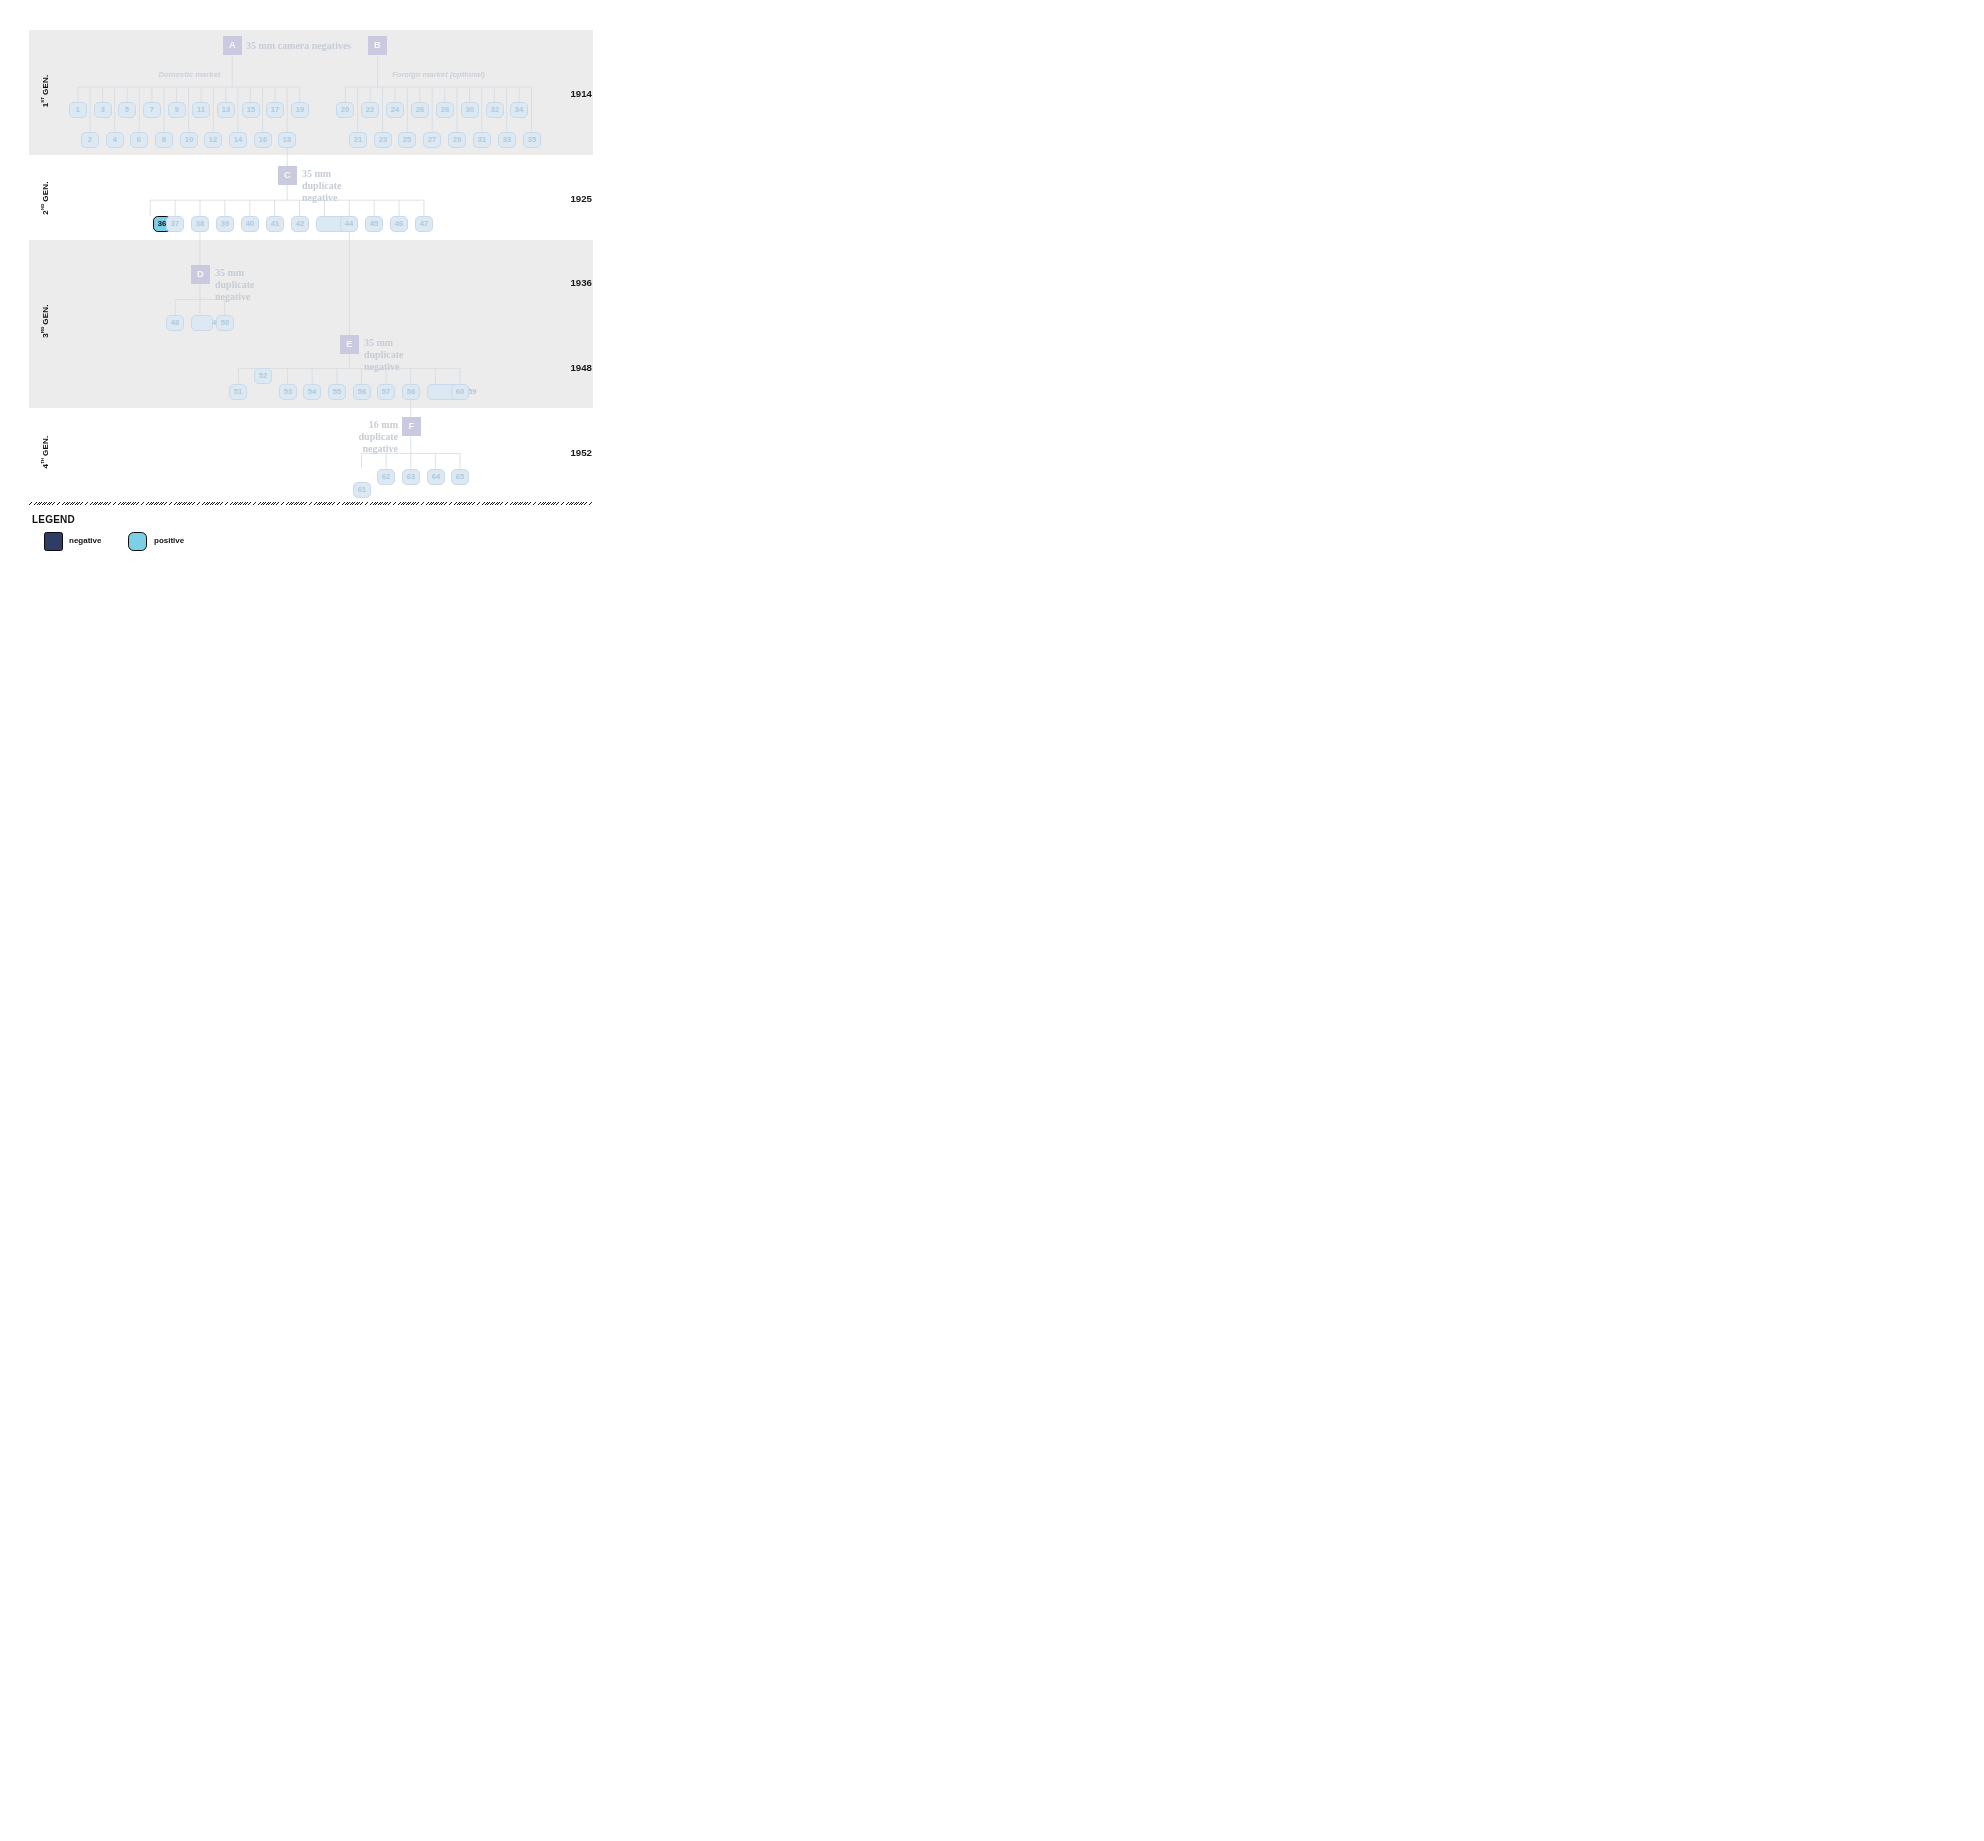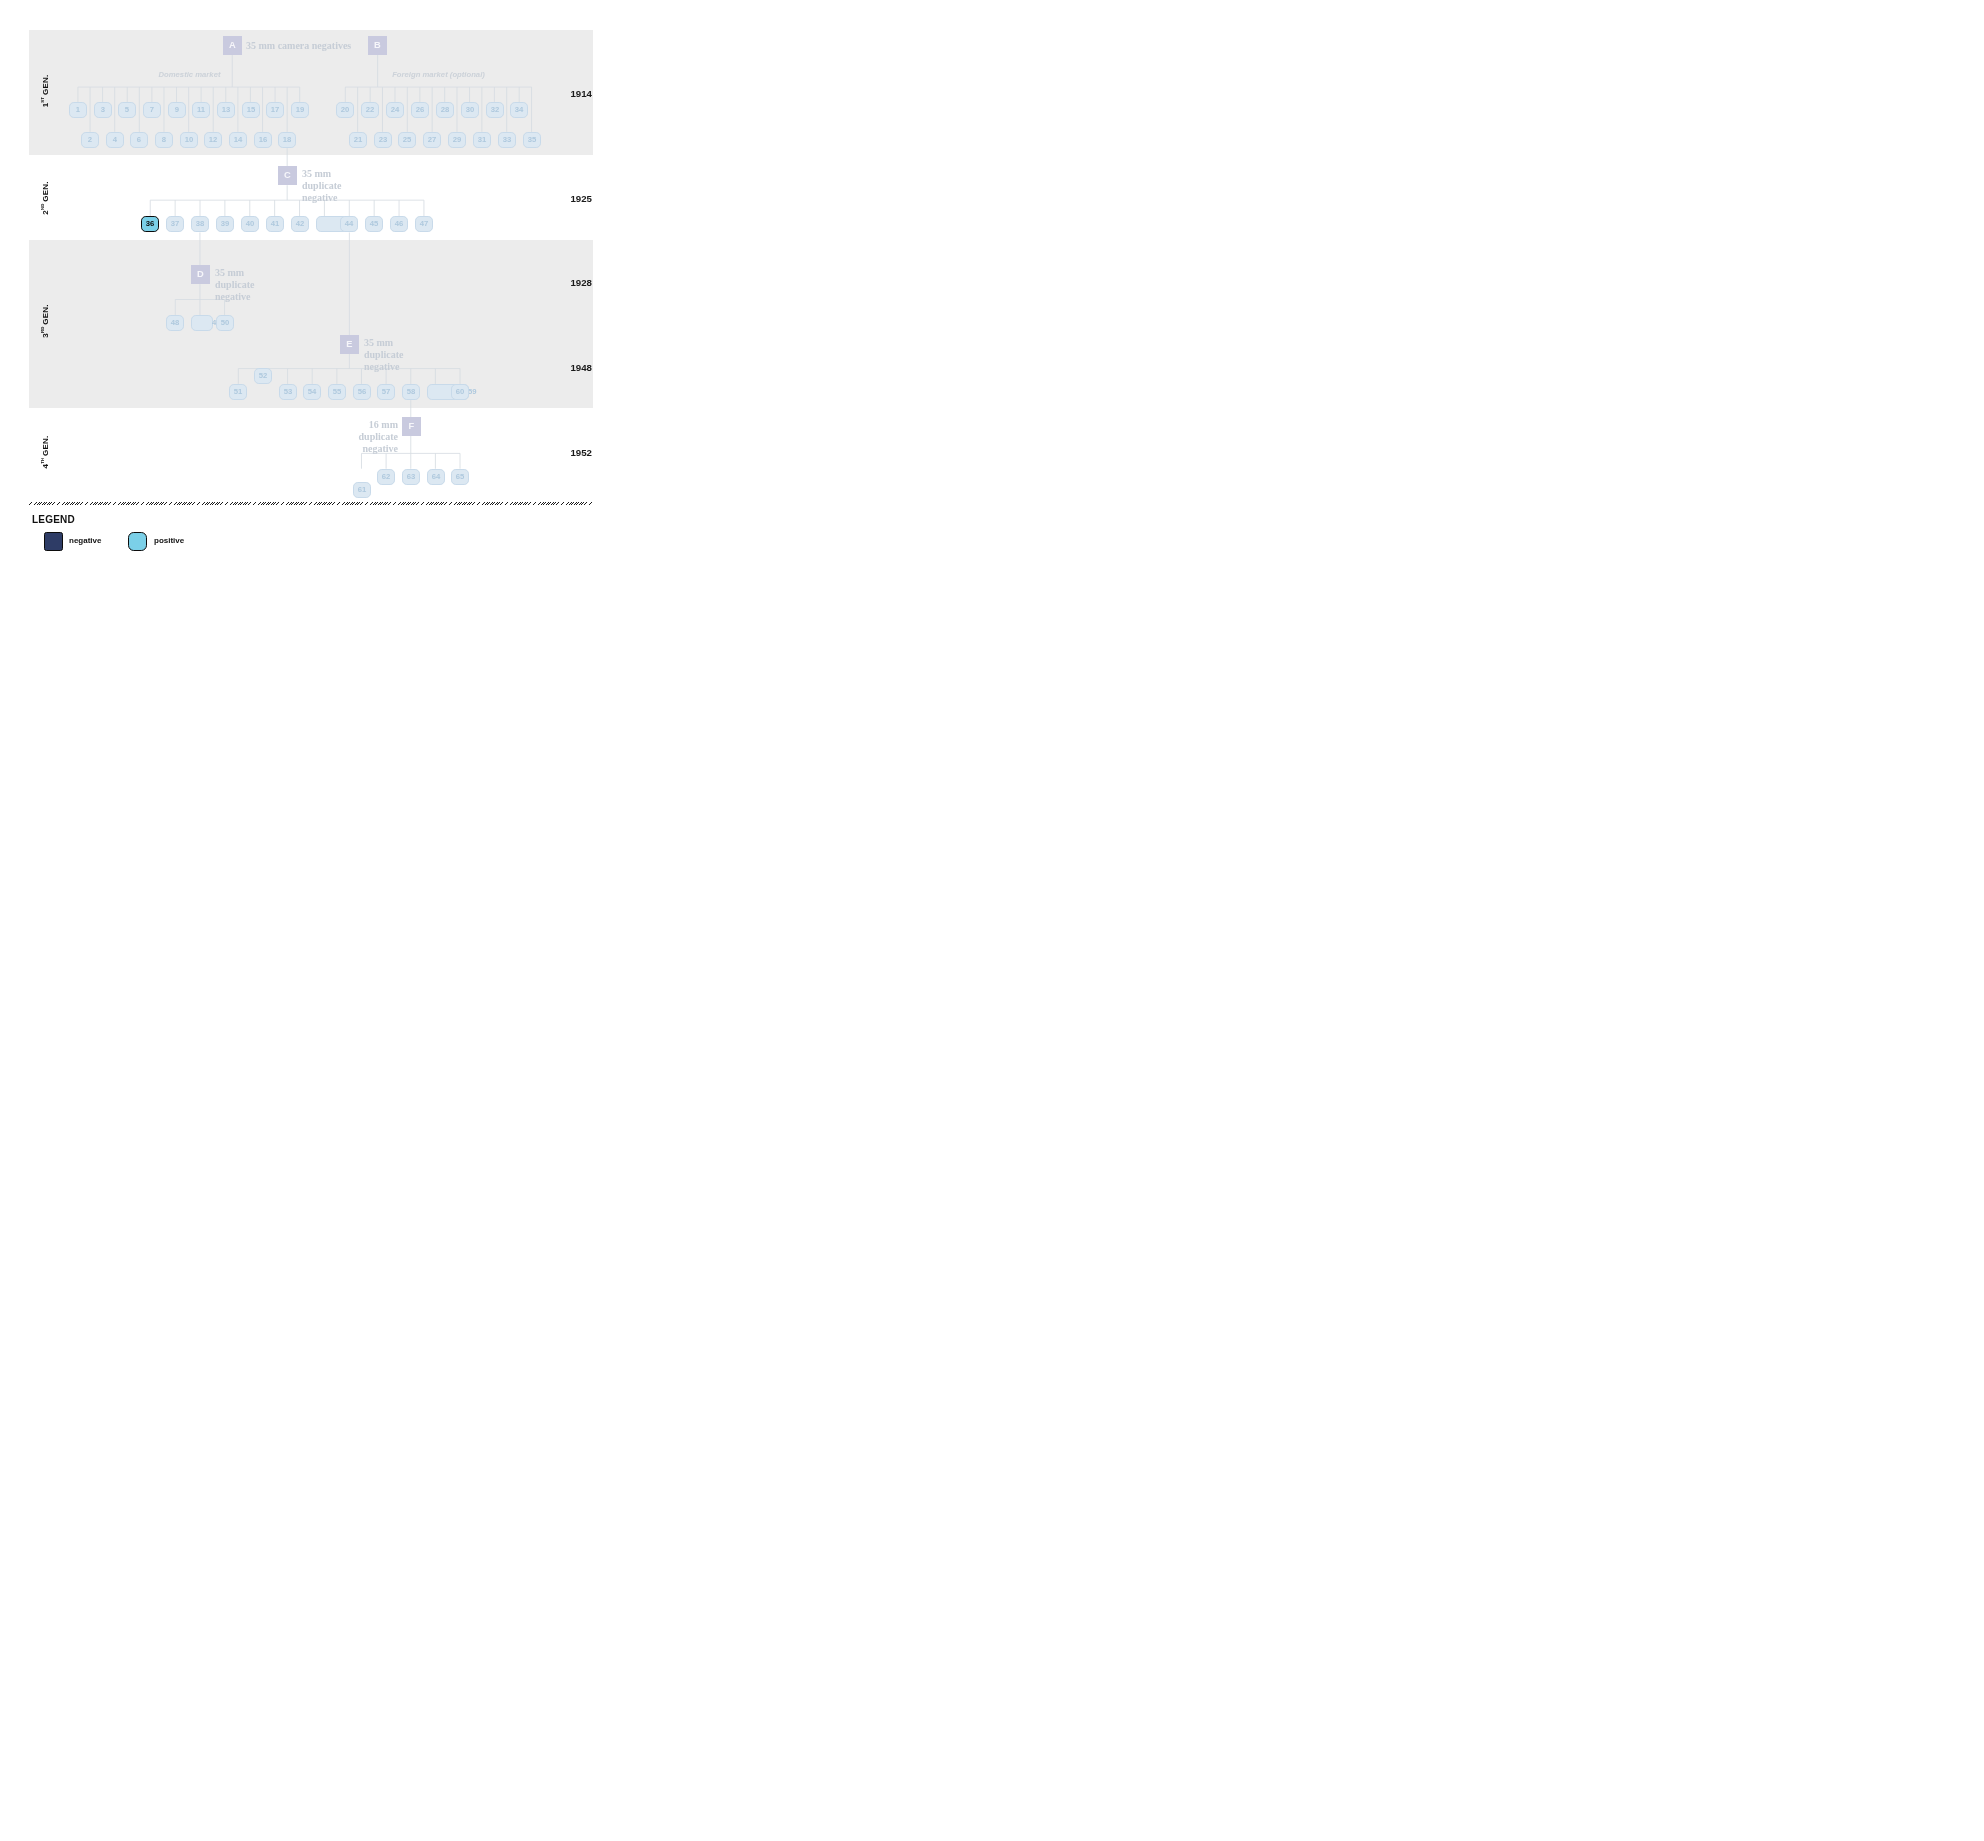--- a/index.html
+++ b/index.html
@@ -5,21 +5,21 @@
   html,body{margin:0;padding:0;background:#fff;font-family:"Liberation Sans",sans-serif;}
   .canvas{position:relative;width:622px;height:578px;background:#fff;overflow:hidden;}
   .band{position:absolute;background:#ececec;}
   #band1{left:29px;top:30px;width:564px;height:125px;}
   #band2{left:29px;top:240px;width:564px;height:168px;}
   svg.wires{position:absolute;left:0;top:0;width:622px;height:578px;}
   svg.wires line{stroke:#d5dbe1;stroke-width:2px;}
   .node{position:absolute;width:18px;height:16px;box-sizing:border-box;
         background:#dce8f2;border:1px solid #c8daea;border-radius:4.8px;
         color:#afc9de;font-weight:bold;font-size:7.7px;line-height:14px;text-align:center;}
-  .node.hl{border:1.2px solid #0b0b0b;color:#101010;font-weight:800;line-height:13.7px;}
+  .node.hl{border:1.2px solid #0b0b0b;color:#101010;font-weight:800;line-height:13.7px;margin-left:12px;}
   .sq{position:absolute;width:18.6px;height:18.6px;background:#c9cadf;color:#f6f6fa;
       font-weight:bold;font-size:9.3px;line-height:18.6px;text-align:center;}
   .annot{position:absolute;color:#c6cdd6;font-weight:bold;font-size:10px;line-height:1.18;font-family:Liberation Serif, serif;}
   .market{position:absolute;color:#ccd2d9;font-weight:bold;font-style:italic;font-size:7.7px;text-align:center;width:121px;}
   .year{position:absolute;right:30px;color:#1a1a1a;font-weight:bold;font-size:9.7px;text-align:right;}
   .genlabel{position:absolute;left:45px;transform:translate(-50%,-50%) rotate(-90deg);
             white-space:nowrap;color:#111;font-weight:bold;font-size:8px;letter-spacing:0.2px;}
   .genlabel sup{font-size:4.4px;vertical-align:super;letter-spacing:0;}
   .genlabel .word{margin-left:2px;}
   .divider{position:absolute;left:29px;top:502px;width:564px;height:3.2px;
@@ -202,21 +202,21 @@
   <div class="annot" style="left:302px;top:168px;width:59px;">35 mm duplicate negative</div>
   <div class="annot" style="left:215px;top:267px;width:59px;">35 mm duplicate negative</div>
   <div class="annot" style="left:364px;top:337px;width:63px;">35 mm duplicate negative</div>
   <div class="annot" style="left:337px;top:419px;width:61px;text-align:right;">16 mm duplicate negative</div>
 
   <div class="market" style="left:129px;top:70px;">Domestic market</div>
   <div class="market" style="left:378px;top:70px;">Foreign market (optional)</div>
 
   <div class="year" style="top:88px;">1914</div>
   <div class="year" style="top:193px;">1925</div>
-  <div class="year" style="top:277px;">1928</div>
+  <div class="year" style="top:277px;">1936</div>
   <div class="year" style="top:362px;">1948</div>
   <div class="year" style="top:447px;">1952</div>
 
   <div class="genlabel" style="top:91px;">
     <span>1</span><sup>ST</sup><span class="word">GEN.</span>
   </div>
   <div class="genlabel" style="top:198px;">
     <span>2</span><sup>ND</sup><span class="word">GEN.</span>
   </div>
   <div class="genlabel" style="top:321px;">

